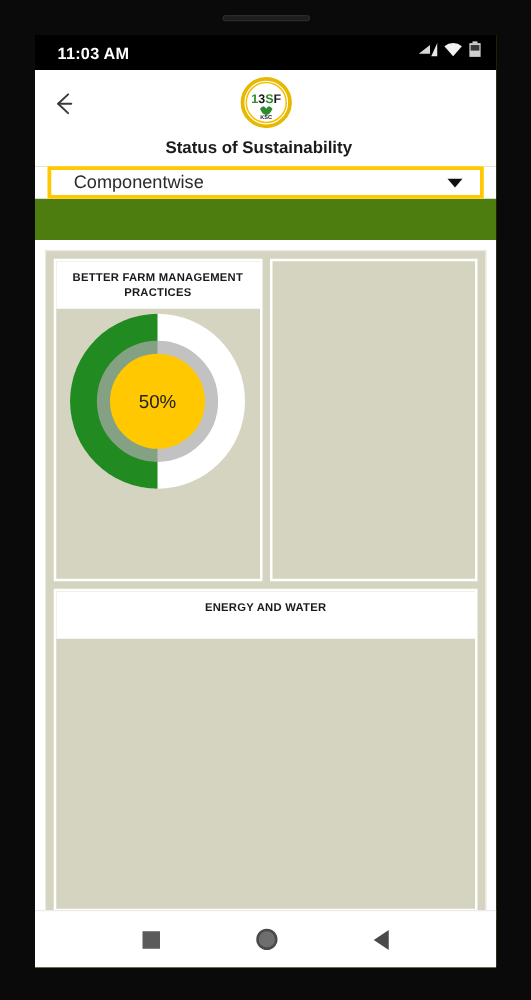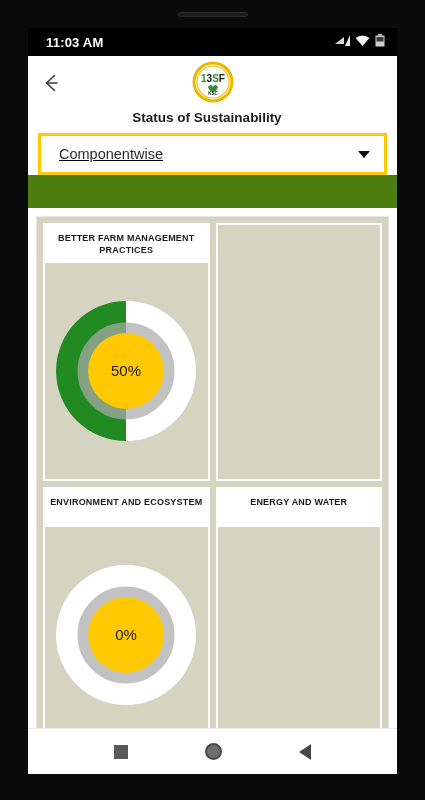--- a/index.html
+++ b/index.html
@@ -106,29 +106,28 @@
     padding: 2px 11px 8px 0;
     background: #ffffff;
   }
 
   
   #dropdown-wrap {
     background: #ffffff;
     padding: 0 10px 0 10px;
   }
   #dropdown {
-    height: 42px;
+    height: 26px;
     border: 3px solid #FFC800;
     background: #ffffff;
     display: flex;
     align-items: center;
     justify-content: space-between;
     padding: 0 14px 0 18px;
     cursor: pointer;
-    text-decoration: underline;
   }
   #dropdown-value {
     font-size: 14.5px;
     color: #2a2a2a;
   }
   #dropdown-caret {
     width: 0; height: 0;
     border-left: 6.5px solid transparent;
     border-right: 6.5px solid transparent;
     border-top: 7.5px solid #101010;
@@ -174,21 +173,21 @@
     padding: 7px 4px 7px 4px;
     min-height: 38px;
     display: flex;
     align-items: flex-start;
     justify-content: center;
   }
   .card-body {
     flex: 1;
     width: 100%;
     display: flex;
-    align-items: center;
+    align-items: flex-start;
     justify-content: center;
   }
   .donut {
     width: 148px;
     height: 148px;
     position: relative;
   }
 
   
   #nav-bar {
@@ -305,31 +304,20 @@
                     <text x="74" y="79" text-anchor="middle" font-family="Liberation Sans, sans-serif" font-size="15" fill="#222222">50%</text>
                   </svg></div>
             </div>
           </div>
           <div class="card">
           </div>
         </div>
 
         <div class="card-row">
           <div class="card">
-            <div class="card-header">ENVIRONMENT AND ECOSYSTEM</div>
-            <div class="card-body">
-              <div class="donut"><svg width="148" height="148" viewBox="0 0 148 148">
-                    <circle cx="74" cy="74" r="70" fill="#FFFFFF"></circle>
-                    <circle cx="74" cy="74" r="41.5" fill="none" stroke="#ABABAB" stroke-width="14" opacity="0.72"></circle>
-                    <circle cx="74" cy="74" r="38" fill="#FFC800"></circle>
-                    <text x="74" y="79" text-anchor="middle" font-family="Liberation Sans, sans-serif" font-size="15" fill="#222222">0%</text>
-                  </svg></div>
-            </div>
-          </div>
-          <div class="card">
             <div class="card-header">ENERGY AND WATER</div>
           </div>
         </div>
 
       </div>
     </div>
 
     <div id="nav-bar">
       <div id="nav-recents"></div>
       <div id="nav-home"></div>

